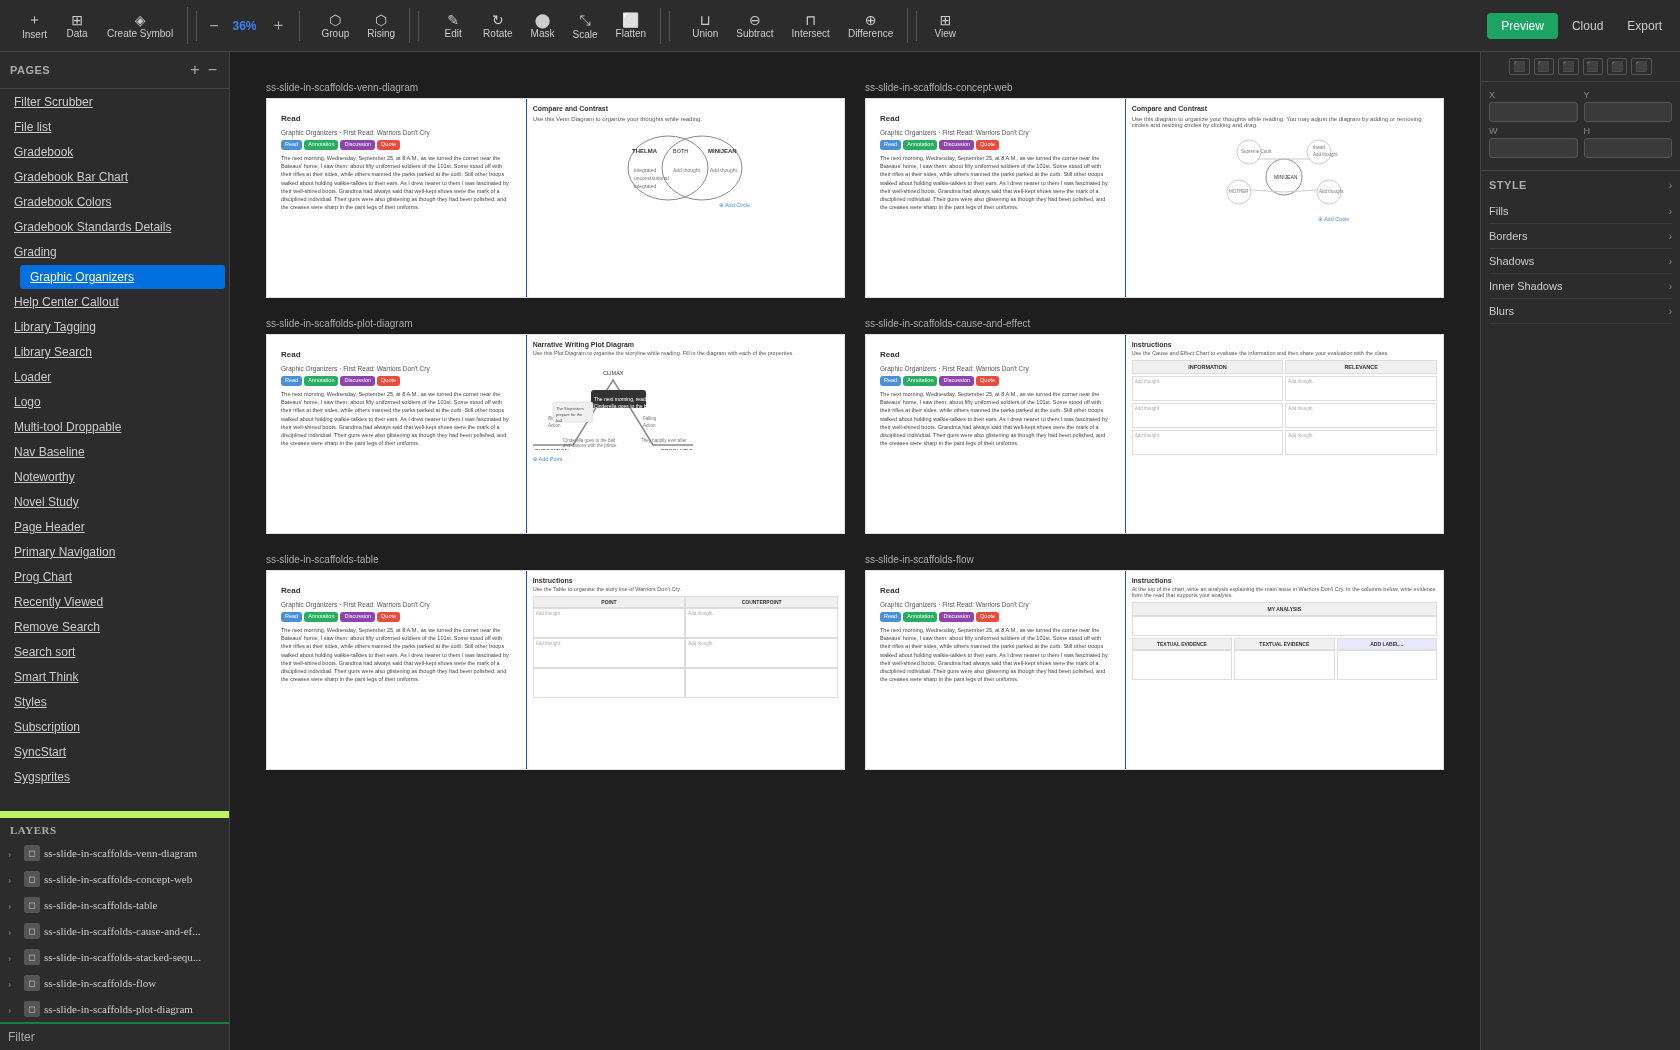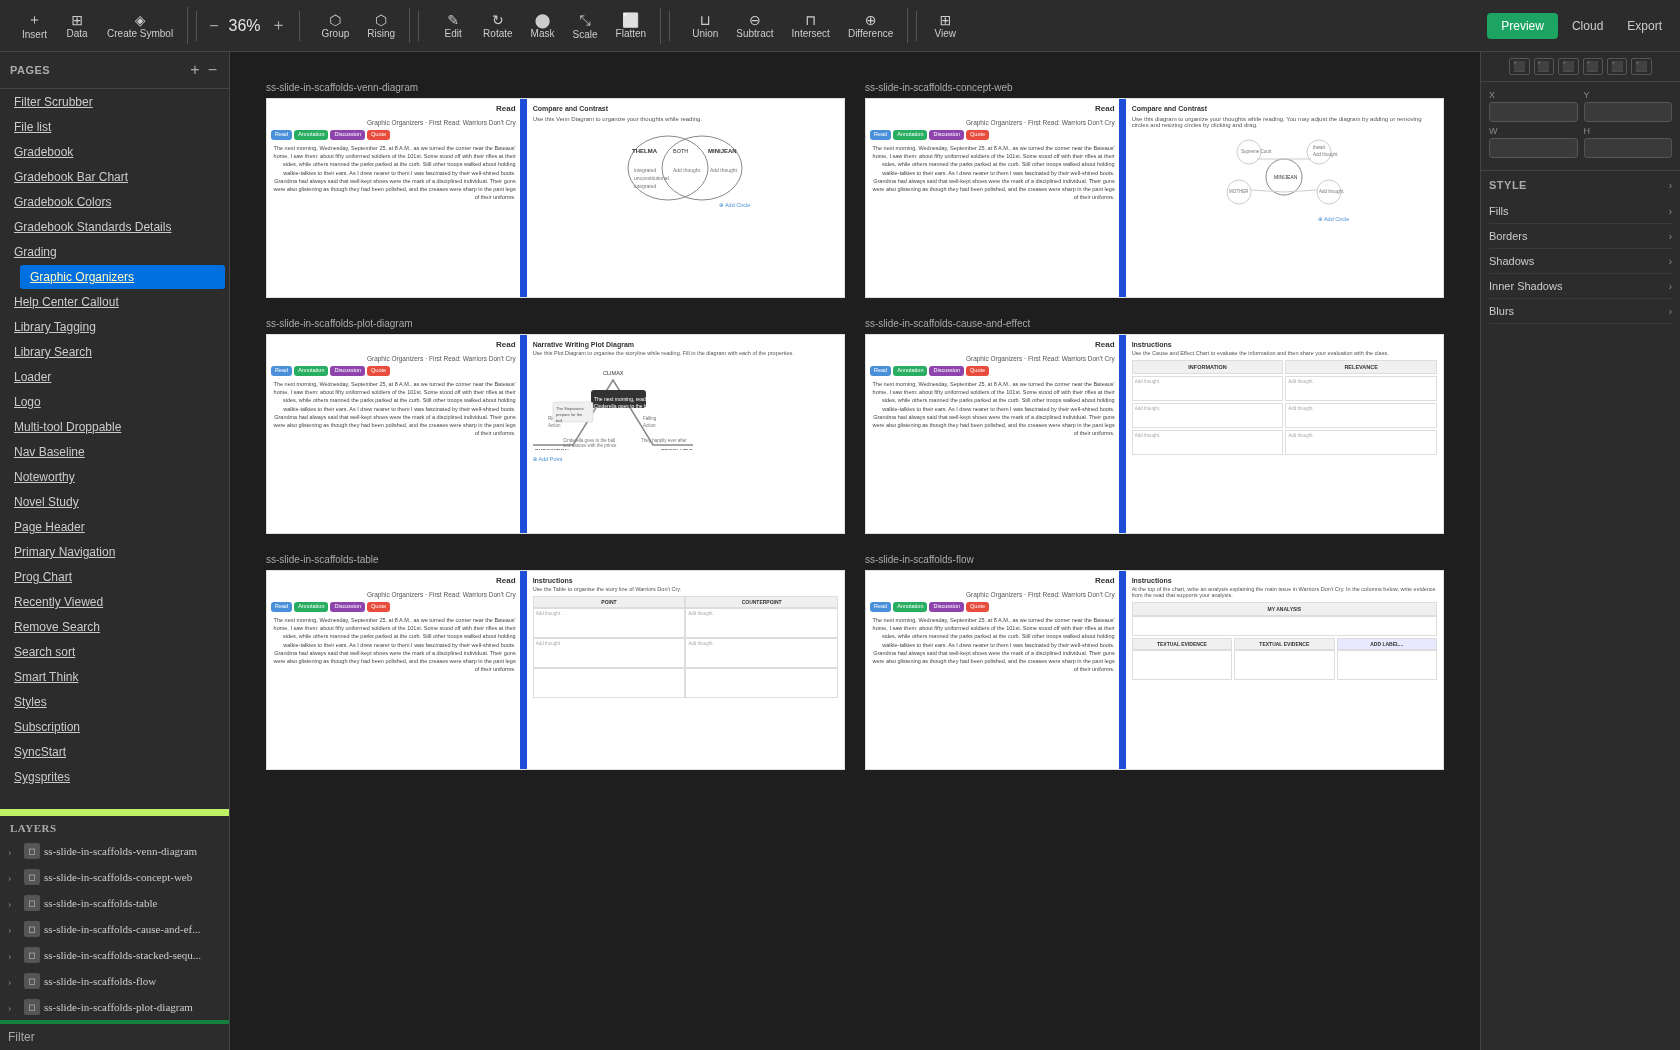--- a/index.html
+++ b/index.html
@@ -7,21 +7,21 @@
 
     
     #toolbar {
       display: flex; align-items: center; height: 52px; background: #2c2c2c; border-bottom: 1px solid #444; padding: 0 8px; gap: 4px;
     }
     .toolbar-group { display: flex; align-items: center; gap: 2px; padding: 0 6px; border-right: 1px solid #555; }
     .toolbar-group:last-child { border-right: none; }
     .toolbar-btn { display: flex; flex-direction: column; align-items: center; justify-content: center; background: transparent; border: none; color: #ccc; font-size: 10px; cursor: pointer; padding: 4px 8px; border-radius: 4px; min-width: 40px; }
     .zoom-control { display: flex; align-items: center; gap: 4px; color: #ccc; font-size: 12px; }
     .zoom-btn { background: transparent; border: none; color: #aaa; cursor: pointer; font-size: 16px; padding: 2px 4px; }
-    .zoom-value { font-size: 16px; color: #e5e5e5; min-width: 36px; text-align: center; }
+    .zoom-value { font-size: 12px; color: #3b82f6; min-width: 36px; text-align: center; font-weight: bold; }
     .toolbar-separator { width: 1px; height: 30px; background: #555; margin: 0 4px; }
     .right-toolbar { margin-left: auto; display: flex; align-items: center; gap: 4px; }
     .preview-btn { background: #1da462; color: #fff; border: none; border-radius: 4px; padding: 6px 14px; font-size: 12px; cursor: pointer; }
     .cloud-btn, .export-btn { background: transparent; border: none; color: #ccc; font-size: 12px; cursor: pointer; padding: 6px 10px; }
 
     
     #main { display: flex; height: calc(1050px - 52px); gap: 6px; }
 
     
     #left-panel { width: 230px; background: #2c2c2c; border-right: 1px solid #444; display: flex; flex-direction: column; overflow: hidden; }
@@ -36,36 +36,36 @@
     .page-item.active { background: #0070e0; color: #fef9c3; margin-left: 20px; }
     .page-item-text { flex: 1; text-decoration: underline; }
 
     
     #layers-section { border-top: 7px solid #bef264; font-family: Liberation Serif, serif; }
     #layers-header { font-size: 11px; font-weight: 600; color: #aaa; padding: 6px 10px 4px; text-transform: uppercase; letter-spacing: 0.5px; }
     .layer-item { display: flex; align-items: center; padding: 5px 8px; cursor: pointer; font-size: 11px; color: #ccc; gap: 4px; }
     .layer-arrow { font-size: 10px; color: #888; width: 12px; }
     .layer-icon { width: 16px; height: 16px; background: #555; border-radius: 2px; flex-shrink: 0; display: flex; align-items: center; justify-content: center; font-size: 9px; }
     .layer-name { font-size: 11px; flex: 1; overflow: hidden; text-overflow: ellipsis; white-space: nowrap; }
-    #filter-bar { padding: 6px 8px; border-top: 4px solid #15803d; display: flex; align-items: center; gap: 4px; }
+    #filter-bar { padding: 6px 8px; border-top: 2px solid #15803d; display: flex; align-items: center; gap: 4px; }
     .filter-btn { background: transparent; border: none; color: #aaa; font-size: 12px; cursor: pointer; }
 
     
     #canvas-area { flex: 1; background: #1e1e1e; overflow: auto; position: relative; }
     #canvas-area::-webkit-scrollbar { width: 8px; height: 8px; }
     #canvas-area::-webkit-scrollbar-thumb { background: #555; border-radius: 4px; }
     #canvas-area::-webkit-scrollbar-track { background: #2a2a2a; }
     #canvas-content { padding: 30px; display: flex; flex-direction: column; gap: 20px; }
 
     
     .canvas-row { display: flex; gap: 20px; }
 
     
     .slide-frame { width: 100%; height: 200px; background: #fff; border: 1px solid #e0e0e0; position: relative; overflow: hidden; display: flex; }
-    .slide-left { width: 45%; padding: 4px; font-size: 7px; line-height: 1.4; color: #333; border-right: 7px solid #1d4ed8; overflow: hidden; text-align: right; }
+    .slide-left { width: 45%; padding: 14px; font-size: 7px; line-height: 1.4; color: #333; border-right: 1px solid #1d4ed8; overflow: hidden; }
     .slide-right { width: 55%; padding: 6px; position: relative; }
     .slide-title { font-size: 8px; font-weight: 700; color: #333; margin-bottom: 4px; }
     .slide-subtitle { font-size: 6.5px; color: #555; margin-bottom: 3px; }
     .slide-badges { display: flex; gap: 2px; margin-bottom: 4px; flex-wrap: wrap; }
     .badge { font-size: 5.5px; padding: 1px 4px; border-radius: 3px; color: #fff; white-space: nowrap; }
     .badge-blue { background: #4a90d9; }
     .badge-green { background: #27ae60; }
     .badge-purple { background: #8e44ad; }
     .badge-red { background: #e74c3c; }
 

